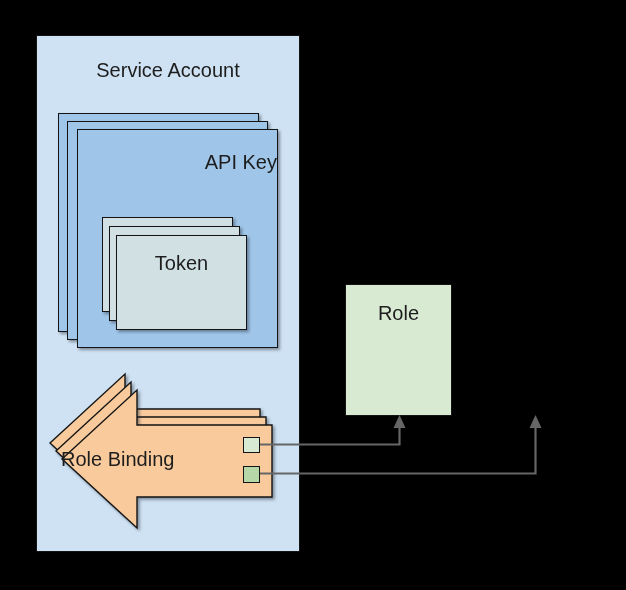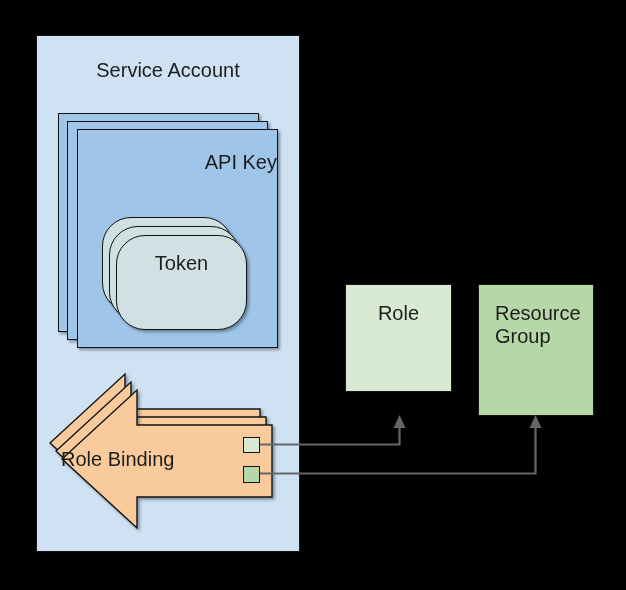--- a/index.html
+++ b/index.html
@@ -14,27 +14,27 @@
   .sa-lbl{position:absolute;left:0;top:23px;width:100%;text-align:center;}
   
   .api{width:201px;height:219px;background:#9fc5e8;
        filter:drop-shadow(2px 2.5px 1.5px rgba(30,40,55,.45));}
   .api.b1{left:58px;top:113px;}
   .api.b2{left:67px;top:121px;}
   .api.b3{left:77px;top:129px;}
   .api-lbl{position:absolute;left:0;top:21px;width:100%;text-align:right;}
   
   .tok{width:131px;height:95px;background:#d0e0e3;
-       filter:drop-shadow(2px 2.5px 1.5px rgba(30,40,55,.45));border-radius:29px;}
+       filter:drop-shadow(2px 2.5px 1.5px rgba(30,40,55,.45));}
   .tok.b1{left:102px;top:217px;}
   .tok.b2{left:109px;top:226px;}
   .tok.b3{left:116px;top:235px;}
   .tok-lbl{position:absolute;left:0;top:16px;width:100%;text-align:center;}
   
-  .role{left:345px;top:284px;width:107px;height:108px;background:#d9ead3;}
+  .role{left:345px;top:284px;width:107px;height:132px;background:#d9ead3;}
   .role-lbl{position:absolute;left:0;top:17px;width:100%;text-align:center;}
   .rg{left:478px;top:284px;width:116px;height:132px;background:#b6d7a8;}
   .rg-lbl{position:absolute;left:16px;top:17px;width:90px;white-space:normal;}
   
   .overlay{position:absolute;left:0;top:0;width:626px;height:590px;pointer-events:none;}
   .overlay polygon.rb{fill:#f9cb9c;stroke:#141414;stroke-width:1.4;
        filter:drop-shadow(2px 2.5px 1.5px rgba(30,40,55,.45));}
   .rb-lbl{position:absolute;left:61px;top:448px;width:200px;text-align:left;}
   
   .sq{width:17px;height:16px;}
@@ -72,23 +72,20 @@
   </svg>
   <div class="lbl rb-lbl">Role Binding</div>
 
   <div class="sq sq1"></div>
   <div class="sq sq2"></div>
 
   <div class="box role">
     <div class="lbl role-lbl">Role</div>
   </div>
 
-  <div class="box rg">
-    <div class="lbl rg-lbl">Resource Group</div>
-  </div>
 
   <svg class="overlay conn" viewBox="0 0 626 590" xmlns="http://www.w3.org/2000/svg">
     <path d="M260,444.5 H399.5 V427"></path>
     <polygon points="393.5,428 405.5,428 399.5,415"></polygon>
     <path d="M260,473.5 H535.5 V427"></path>
     <polygon points="529.5,428 541.5,428 535.5,415"></polygon>
   </svg>
 
 </div>
 

